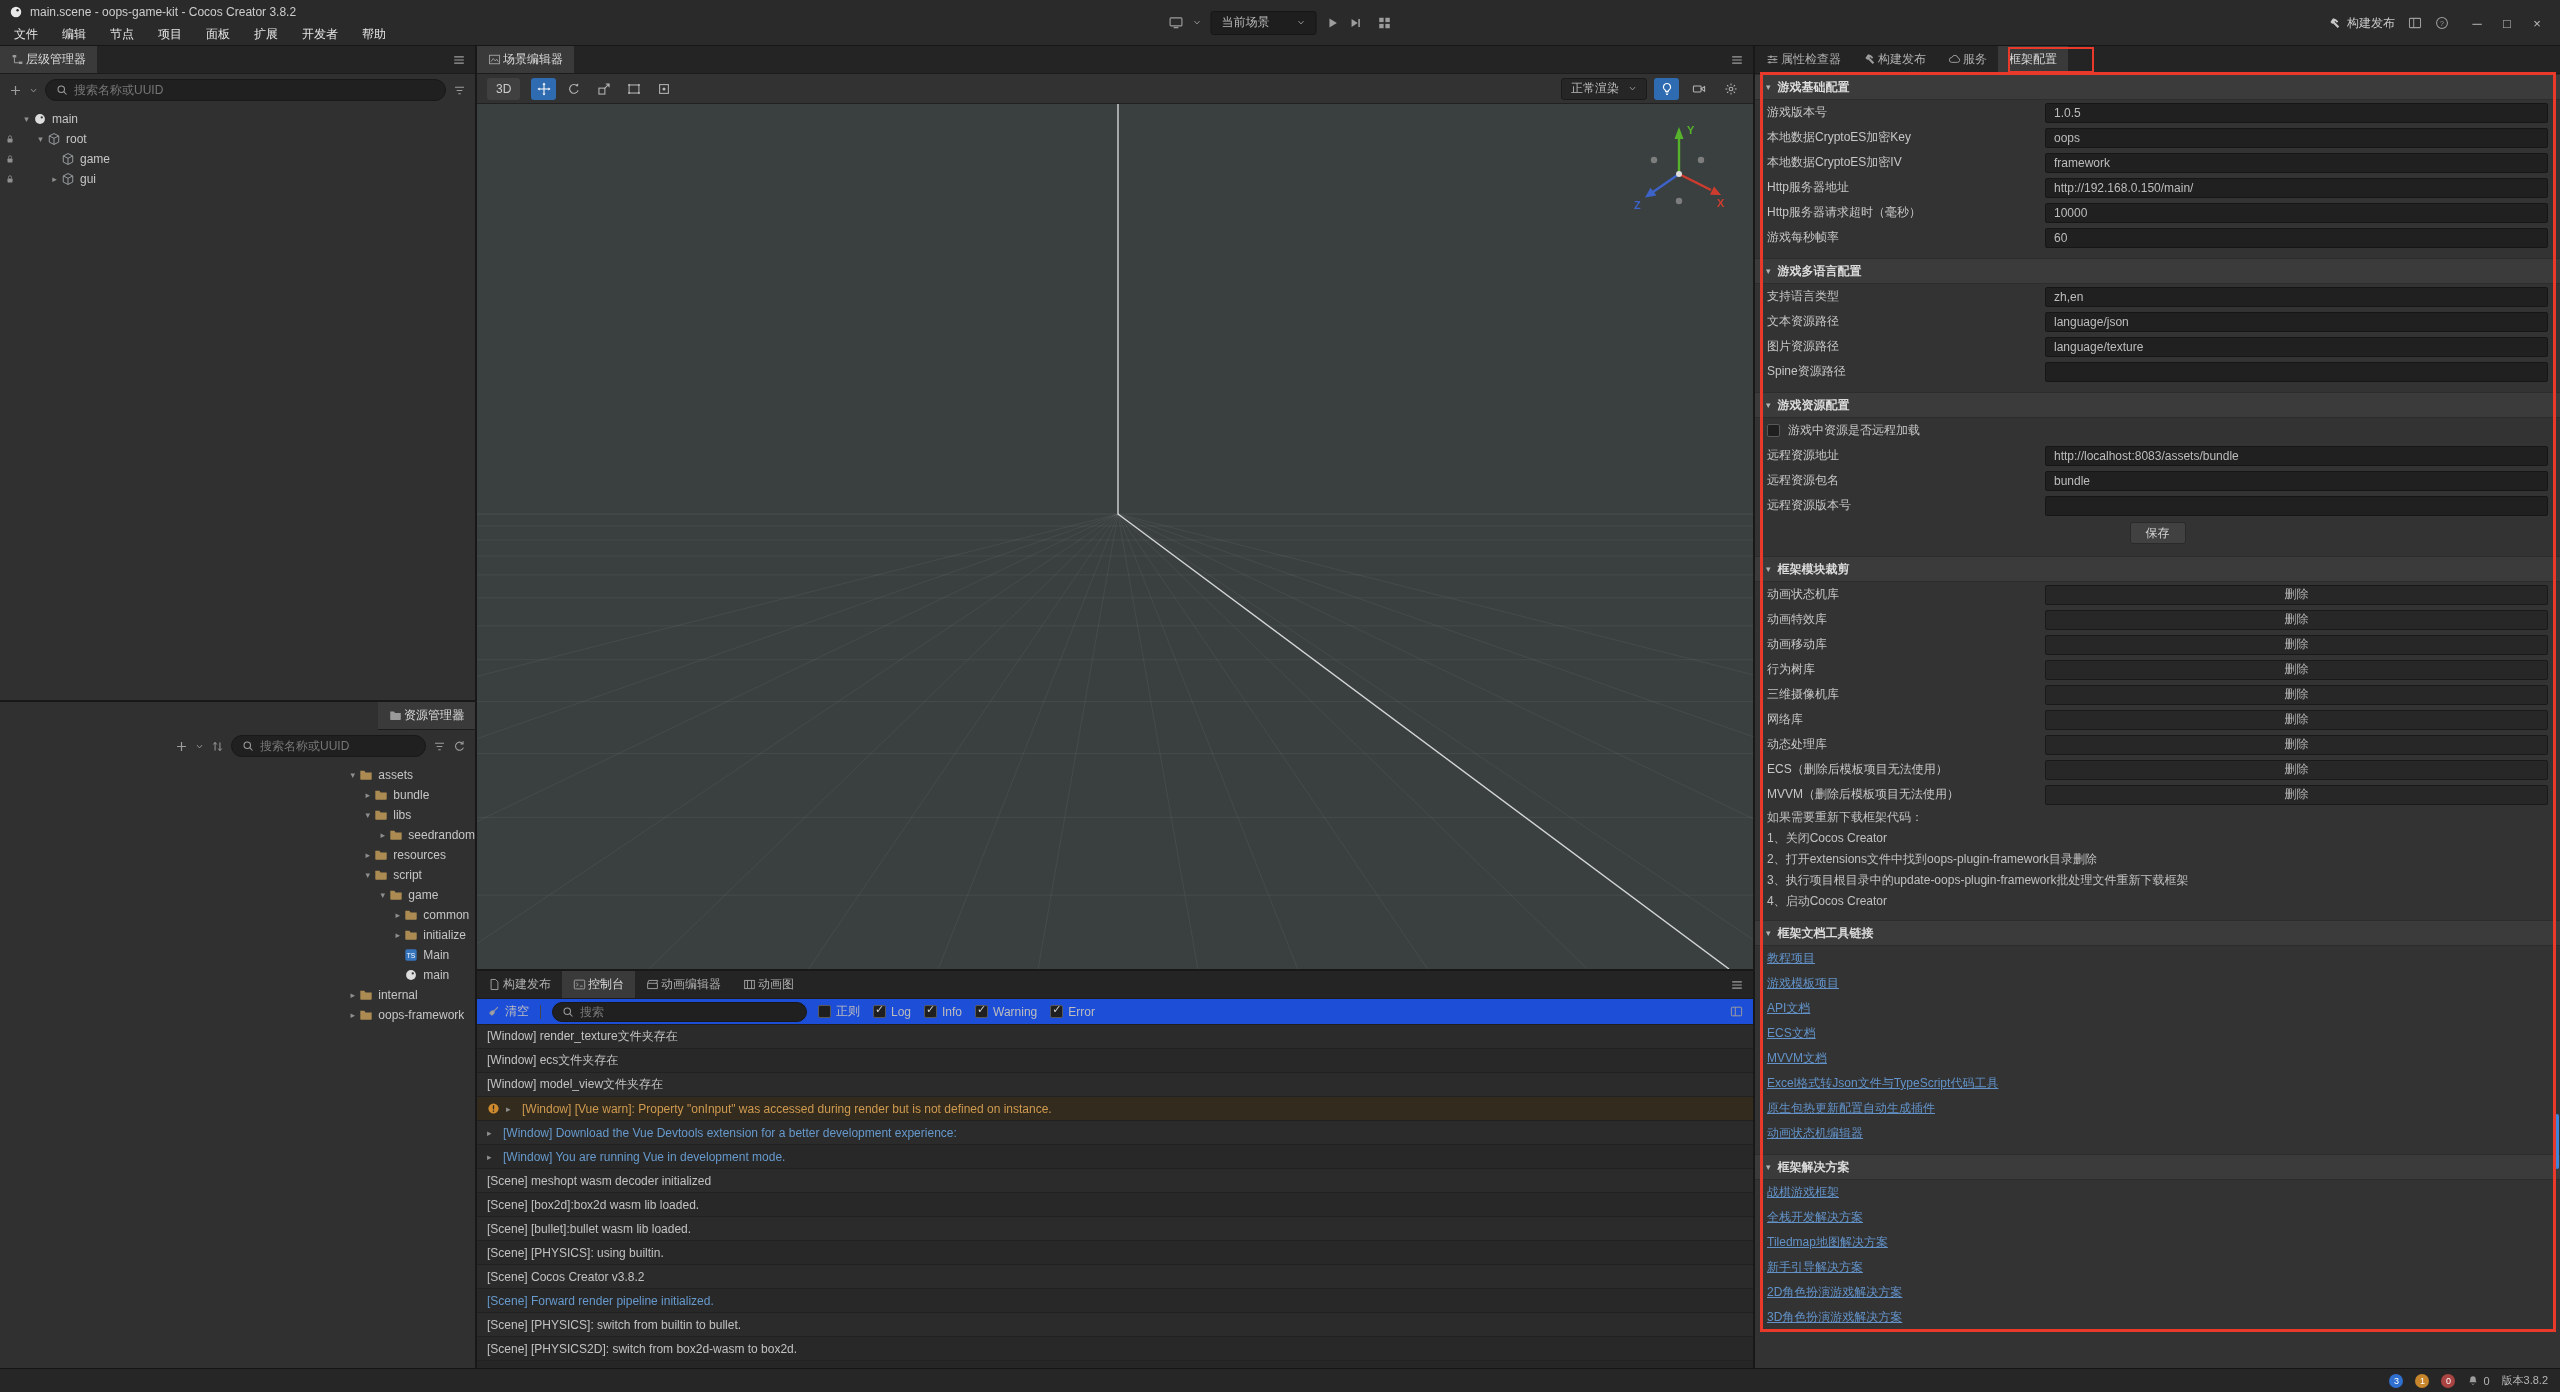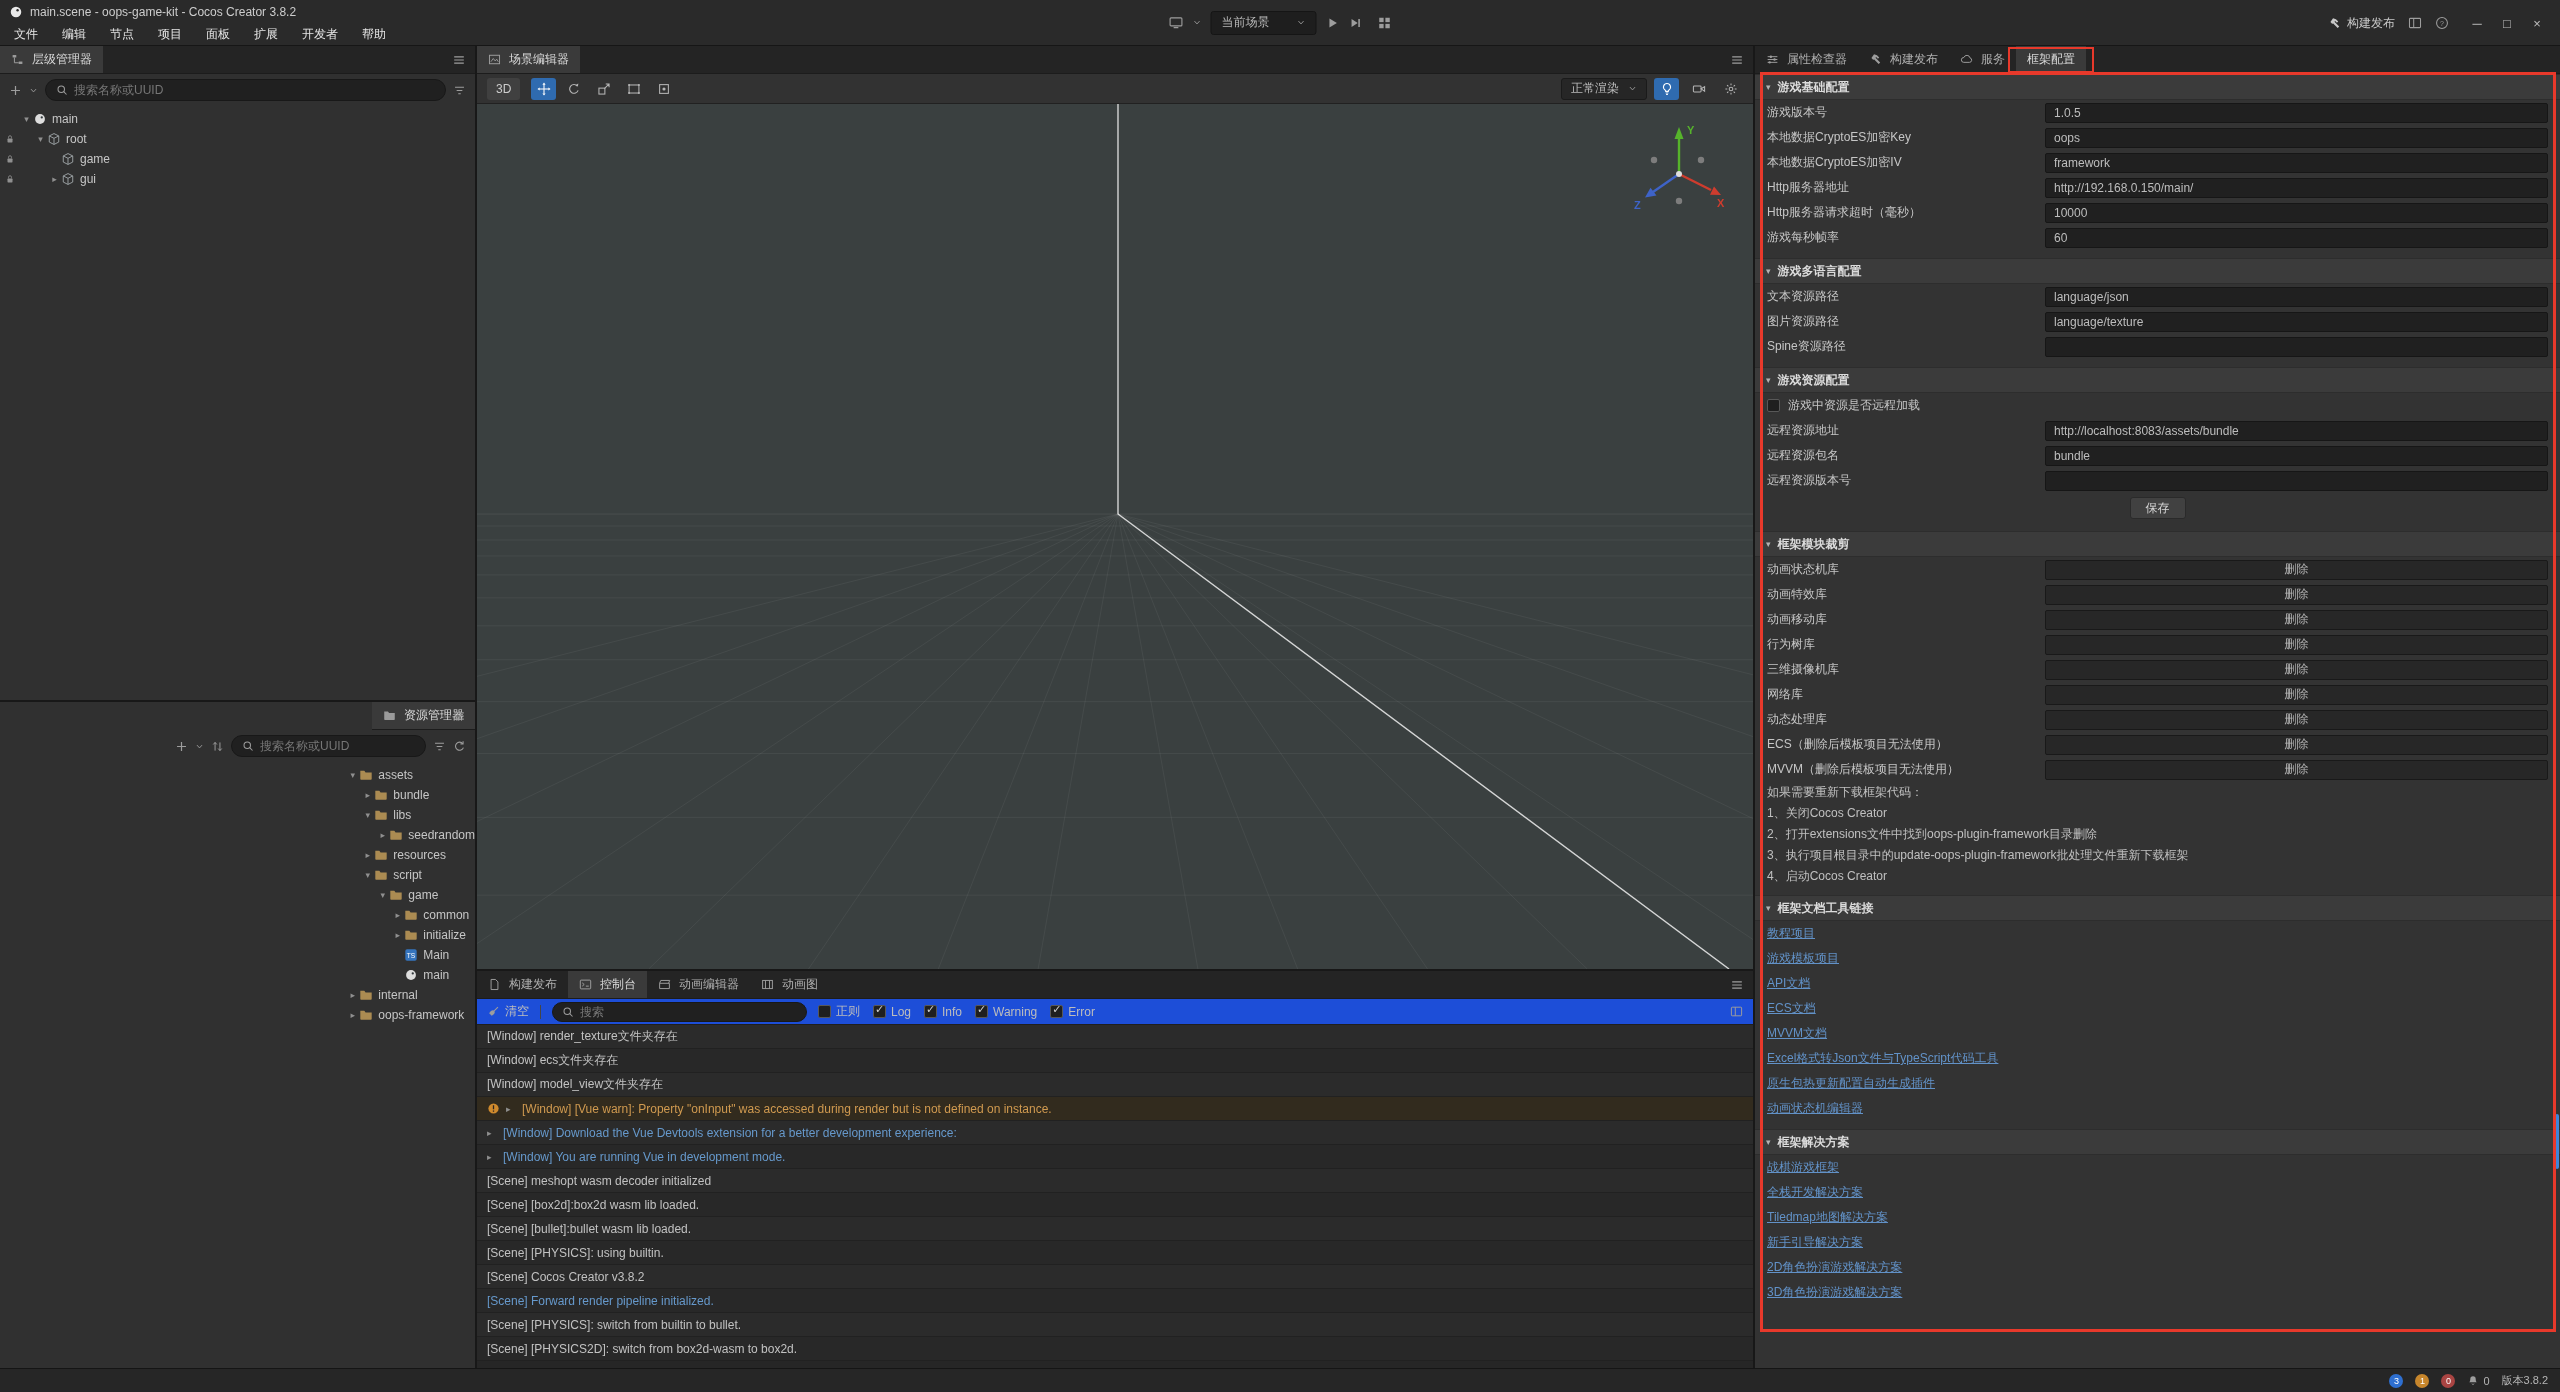--- a/index.html
+++ b/index.html
@@ -38,21 +38,21 @@
   .col-right { flex:1; display:flex; flex-direction:column; }
   .panel { display:flex; flex-direction:column; background:#303030; position:relative; }
   .hierarchy-panel { height:656px; border-bottom:2px solid #181818; }
   .assets-panel { flex:1;align-items:flex-end; }
   .scene-panel { height:925px; border-bottom:2px solid #181818; }
   .console-panel { flex:1; background:#2c2c2c; }
   .inspector-panel { flex:1; background:#333; }
 
   .panel-tabs { height:28px; flex:none; background:#242424; display:flex; align-items:stretch;
                 position:relative; border-bottom:1px solid #1c1c1c; }
-  .panel-tab { display:flex; align-items:center; gap:8px; padding:0 11px; font-size:12px; color:#aeaeae; }
+  .panel-tab { display:flex; align-items:center; gap:2px; padding:0 11px; font-size:12px; color:#aeaeae; }
   .panel-tab.active { background:#3a3a3a; color:#dadada; }
   .panel-menu { position:absolute; right:9px; top:7px; }
 
   .toolrow { height:32px; flex:none; display:flex; align-items:center; gap:7px; padding:0 9px; }
   .search-box { flex:1; height:22px; background:#202020; border:1px solid #181818; border-radius:11px;
                 display:flex; align-items:center; gap:6px; padding:0 10px; min-width:0; }
   input.search-input { flex:1; min-width:0; background:transparent; border:none; outline:none;
                        color:#b5b5b5; font:12px "Liberation Sans",sans-serif; }
   ::placeholder { color:#767676; }
 
@@ -905,20 +905,24 @@
             </div>
             <div class="insp-row">
               <span class="insp-label">游戏每秒帧率</span>
               <input class="insp-input" value="60" style="">
             </div>
             <div class="insp-section-header">
               <span class="caret">▾</span>
               <span>游戏多语言配置</span>
             </div>
             <div class="insp-row">
+              <span class="insp-label">支持语言类型</span>
+              <input class="insp-input" value="zh,en" style="">
+            </div>
+            <div class="insp-row">
               <span class="insp-label">文本资源路径</span>
               <input class="insp-input" value="language/json" style="">
             </div>
             <div class="insp-row">
               <span class="insp-label">图片资源路径</span>
               <input class="insp-input" value="language/texture" style="">
             </div>
             <div class="insp-row">
               <span class="insp-label">Spine资源路径</span>
               <input class="insp-input" style="">

